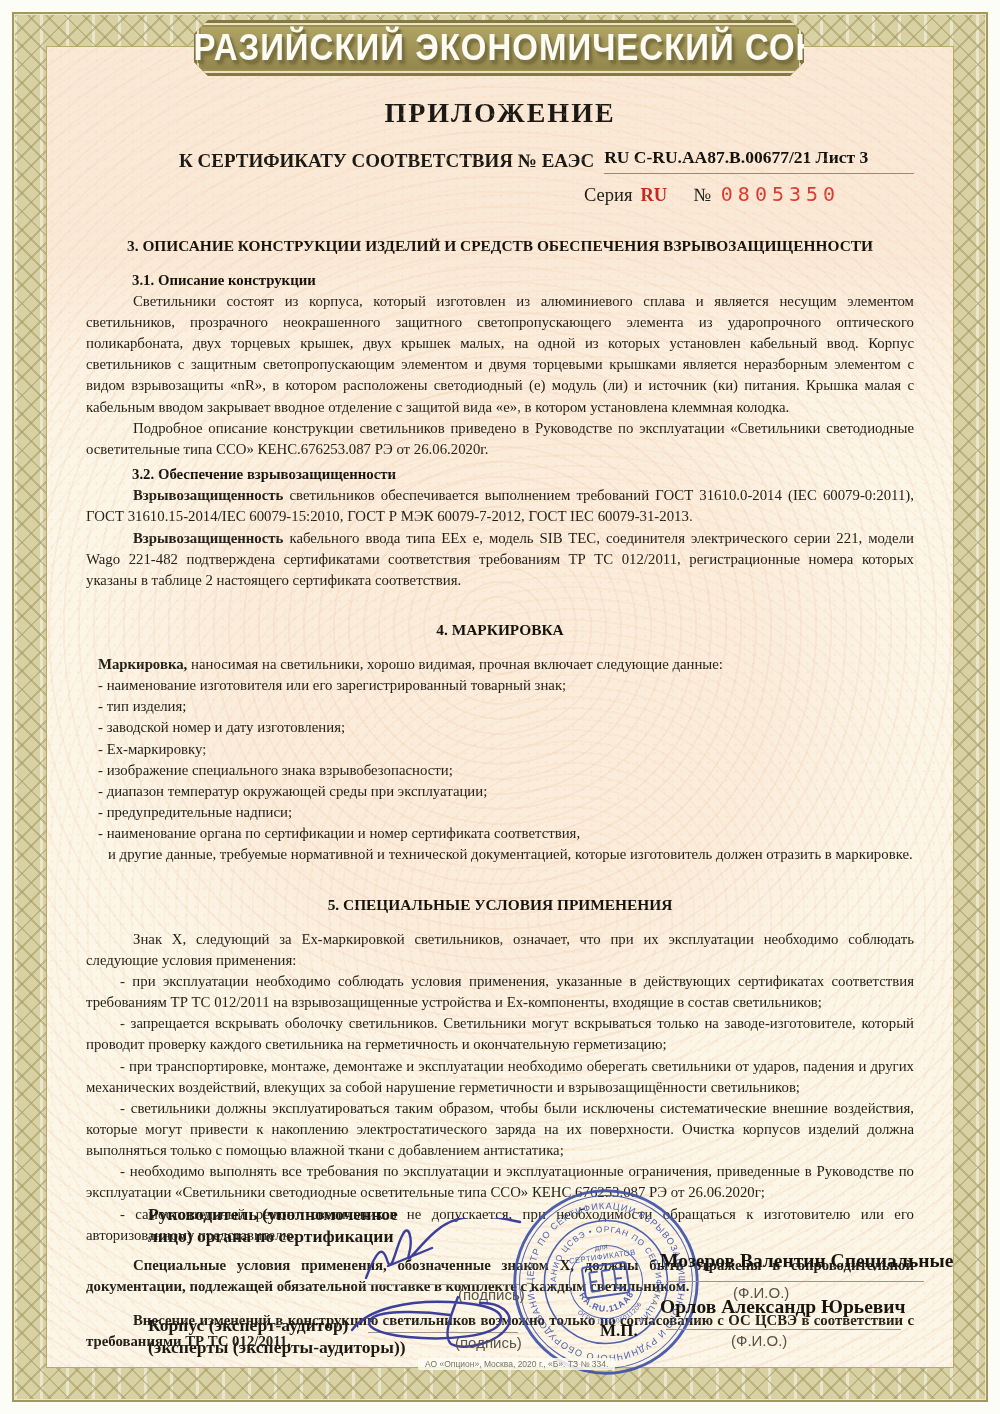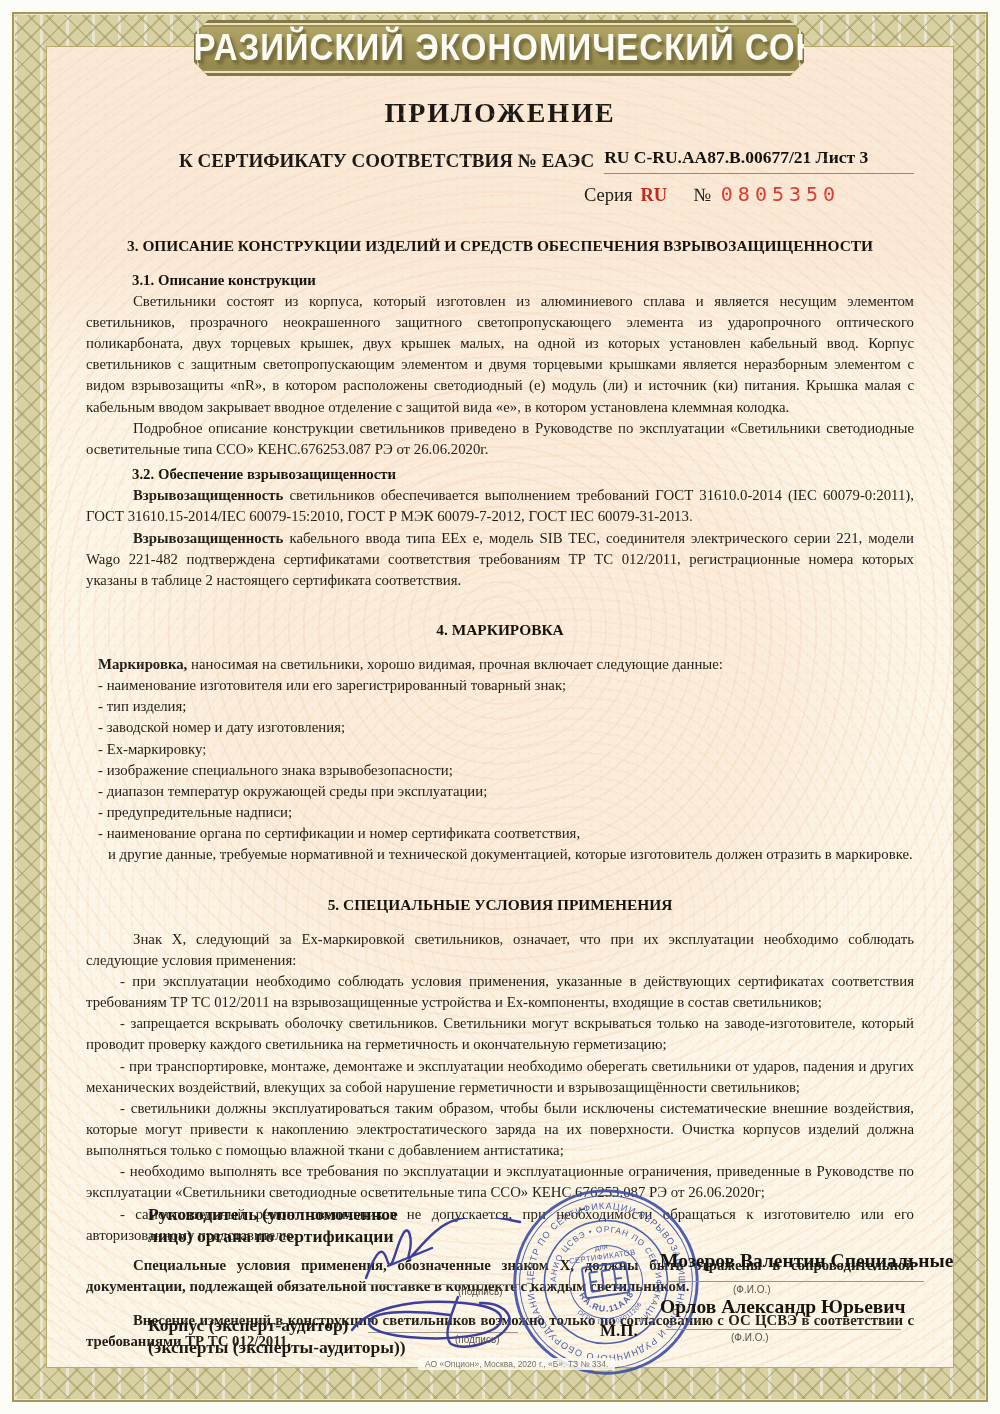--- a/index.html
+++ b/index.html
@@ -56,21 +56,21 @@
   .li4{margin-left:12px;text-align:left;}
   .closing{text-indent:22px;}
   .li5{text-indent:34px;}
   .b{font-weight:bold;}
   .mt8{margin-top:9px;}
   .mt12{margin-top:13px;}
 
   
   .f-label{position:absolute;z-index:5;font-weight:bold;font-size:17.5px;line-height:1.25;color:#1d1a14;}
   .sig-line{position:absolute;z-index:5;border-top:1px solid #9a968c;}
-  .f-caption{position:absolute;z-index:6;font-family:"Liberation Sans",sans-serif;font-size:10px;color:#55524a;text-align:right;}
+  .f-caption{position:absolute;z-index:6;font-family:"Liberation Sans",sans-serif;font-size:15px;color:#55524a;text-align:right;}
   .f-name{position:absolute;z-index:6;font-weight:bold;font-size:19.5px;color:#17140f;white-space:nowrap;}
   .mp{position:absolute;z-index:7;font-weight:bold;font-size:17px;color:#14110c;margin-top:35px;}
   .sig{position:absolute;z-index:6;}
   .stamp{position:absolute;z-index:5;transform:rotate(-8deg);opacity:.92;}
   .print-note{position:absolute;left:418px;top:1358px;z-index:6;font-family:"Liberation Sans",sans-serif;
               font-size:8.5px;color:#75735c;background:rgba(253,252,244,.85);padding:1px 7px;border-radius:2px;
               white-space:nowrap;}
 </style>
 </head>
 <body>

